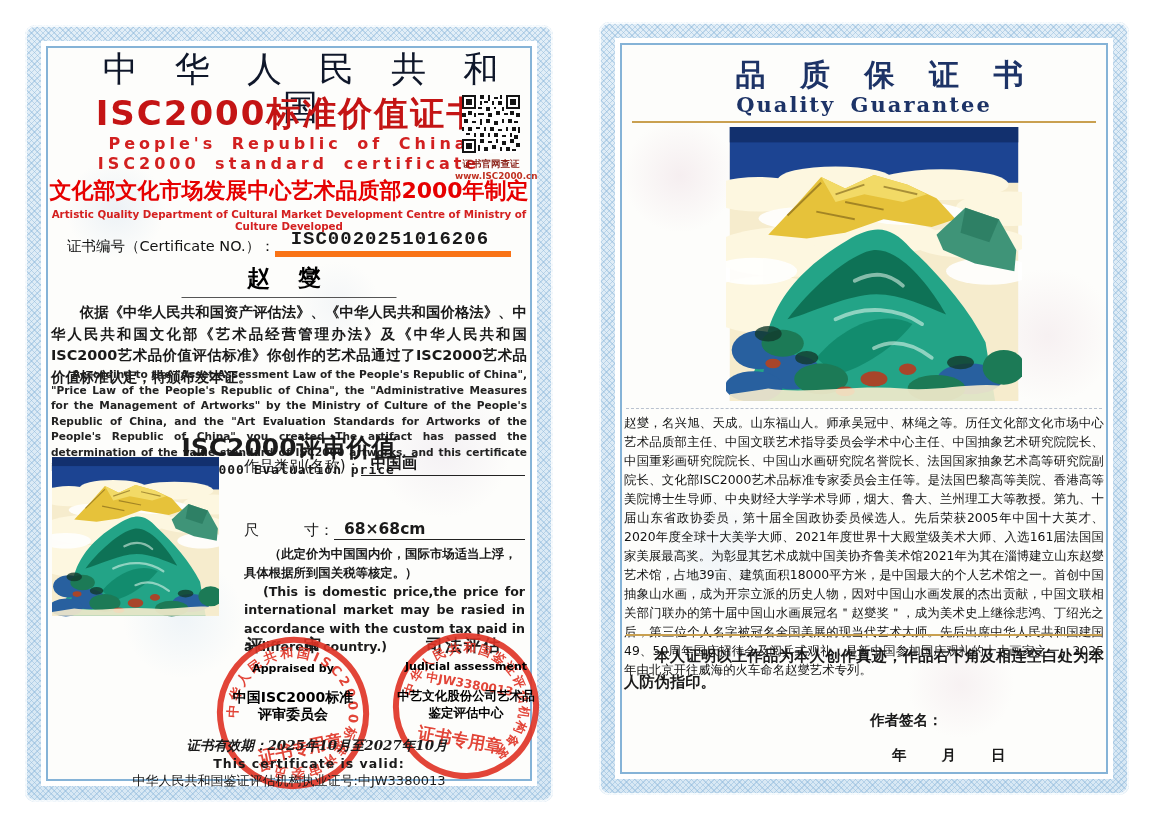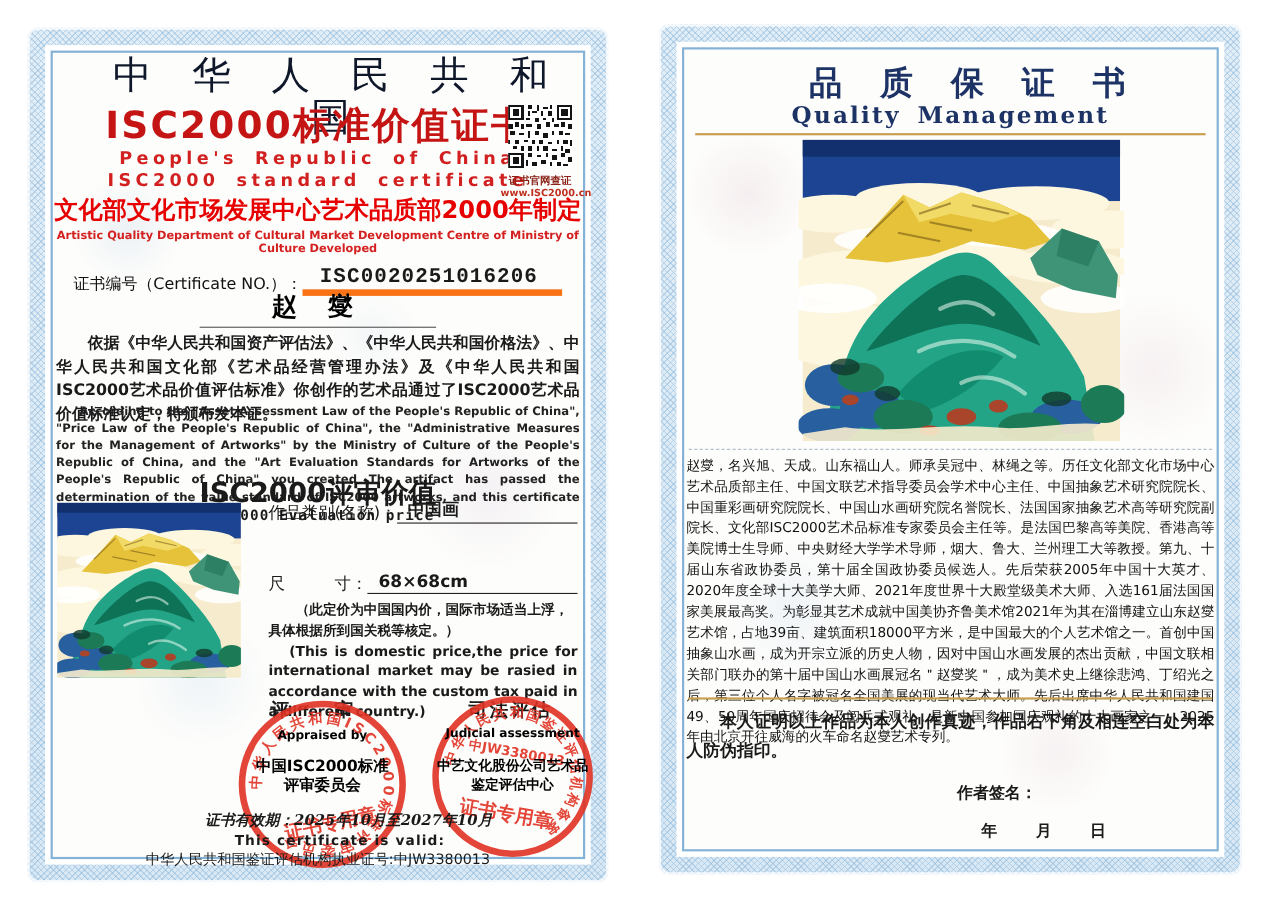--- a/index.html
+++ b/index.html
@@ -113,21 +113,21 @@
             <path d="M9 0h2v2h-2zM13 0h1v3h-1zM16 1h2v1h-2zM19 0h1v2h-1zM9 3h1v2h-1zM11 3h2v1h-2zM15 3h1v2h-1zM18 3h2v2h-2zM8 6h2v1h-2zM12 6h2v2h-2zM16 6h1v1h-1zM20 6h1v2h-1zM0 9h2v2h-2zM3 8h2v2h-2zM6 9h1v2h-1zM8 9h3v1h-3zM13 9h2v2h-2zM17 8h2v2h-2zM21 9h2v1h-2zM24 8h2v2h-2zM27 9h2v2h-2zM1 12h2v2h-2zM5 13h2v1h-2zM9 12h1v3h-1zM12 12h2v2h-2zM16 13h2v2h-2zM20 12h1v2h-1zM23 12h2v2h-2zM26 13h2v1h-2zM0 16h1v2h-1zM3 16h2v2h-2zM7 16h2v1h-2zM11 16h1v2h-1zM14 16h2v2h-2zM18 17h2v1h-2zM22 16h1v2h-1zM25 16h2v2h-2zM28 16h1v3h-1zM2 19h2v1h-2zM6 19h1v2h-1zM9 19h2v2h-2zM13 19h1v2h-1zM16 19h2v2h-2zM20 20h2v1h-2zM24 19h1v2h-1zM26 20h2v2h-2zM9 22h2v2h-2zM13 23h2v1h-2zM17 22h1v2h-1zM20 23h2v2h-2zM24 22h2v2h-2zM27 24h2v2h-2zM8 25h1v3h-1zM11 26h2v2h-2zM15 25h2v2h-2zM19 26h1v2h-1zM22 26h2v2h-2zM25 27h2v1h-2z"></path>
           </g>
         </svg>
         <div style="font-size:9.5px;font-weight:700;color:#8a2218;margin-top:1px;">证书官网查证</div>
         <div style="font-size:8.8px;font-weight:700;color:#c03020;">www.ISC2000.cn</div>
       </div>
 
       <div class="abs c l-issuer-cn" style="top:128px;">文化部文化市场发展中心艺术品质部2000年制定</div>
       <div class="abs c l-issuer-en" style="top:160px;">Artistic Quality Department of Cultural Market Development Centre of Ministry of Culture Developed</div>
 
-      <div class="abs certno-row" style="top:192px;width:100%;">
+      <div class="abs certno-row" style="top:180px;width:100%;">
         <span class="certno-label">证书编号（Certificate NO.）：</span>
         <span class="certno-value">ISC0020251016206</span>
       </div>
 
       <div class="abs c artist-name" style="top:215px;">赵 燮</div>
       <div class="abs name-line" style="top:249px;left:50%;width:215px;transform:translateX(-50%);"></div>
 
       <div class="abs body-cn jus" style="top:254px;left:3px;right:3px;">依据《中华人民共和国资产评估法》、《中华人民共和国价格法》、中华人民共和国文化部《艺术品经营管理办法》及《中华人民共和国ISC2000艺术品价值评估标准》你创作的艺术品通过了ISC2000艺术品价值标准认定，特颁布发本证。</div>
       <div class="abs body-en jus" style="top:319px;left:3px;right:3px;">According to the "Asset Assessment Law of the People's Republic of China", "Price Law of the People's Republic of China", the "Administrative Measures for the Management of Artworks" by the Ministry of Culture of the People's Republic of China, and the "Art Evaluation Standards for Artworks of the People's Republic of China" you created The artifact has passed the determination of the value standard of ISC2000 artworks, and this certificate is specially issued.</div>
 
@@ -248,21 +248,21 @@
       <div class="abs c valid-en" style="top:708px;padding-left:40px;">This certificate is valid:</div>
       <div class="abs c license" style="top:724px;">中华人民共和国鉴证评估机构执业证号:中JW3380013</div>
     </div>
   </div>
 
   <div class="cert" style="left:599px;top:22px;width:530px;height:773px;">
     <div class="band"></div>
     <div class="cert-inner pinkish">
 
       <div class="abs c r-title-cn" style="top:10px;">品 质 保 证 书</div>
-      <div class="abs c r-title-en" style="top:47px;">Quality Management</div>
+      <div class="abs c r-title-en" style="top:47px;">Quality Guarantee</div>
       <div class="abs gold-line" style="top:76px;left:10px;right:10px;"></div>
 
       <svg class="abs painting-frame" style="left:104px;top:82px;" width="296" height="274" viewBox="0 0 300 285">
         <use href="#painting-g"></use>
       </svg>
 
       <div class="abs dash-line" style="top:363px;left:4px;right:4px;"></div>
       <div class="abs bio jus" style="top:368px;left:2px;right:2px;">赵燮，名兴旭、天成。山东福山人。师承吴冠中、林绳之等。历任文化部文化市场中心艺术品质部主任、中国文联艺术指导委员会学术中心主任、中国抽象艺术研究院院长、中国重彩画研究院院长、中国山水画研究院名誉院长、法国国家抽象艺术高等研究院副院长、文化部ISC2000艺术品标准专家委员会主任等。是法国巴黎高等美院、香港高等美院博士生导师、中央财经大学学术导师，烟大、鲁大、兰州理工大等教授。第九、十届山东省政协委员，第十届全国政协委员候选人。先后荣获2005年中国十大英才、2020年度全球十大美学大师、2021年度世界十大殿堂级美术大师、入选161届法国国家美展最高奖。为彰显其艺术成就中国美协齐鲁美术馆2021年为其在淄博建立山东赵燮艺术馆，占地39亩、建筑面积18000平方米，是中国最大的个人艺术馆之一。首创中国抽象山水画，成为开宗立派的历史人物，因对中国山水画发展的杰出贡献，中国文联相关部门联办的第十届中国山水画展冠名＂赵燮奖＂，成为美术史上继徐悲鸿、丁绍光之后，第三位个人名字被冠名全国美展的现当代艺术大师。先后出席中华人民共和国建国49、50周年国庆招待会及阅兵式观礼，是新中国参加国庆观礼的十大画家之一。2025年由北京开往威海的火车命名赵燮艺术专列。</div>
 
       <div class="abs gold-line" style="top:589px;left:4px;right:4px;"></div>

